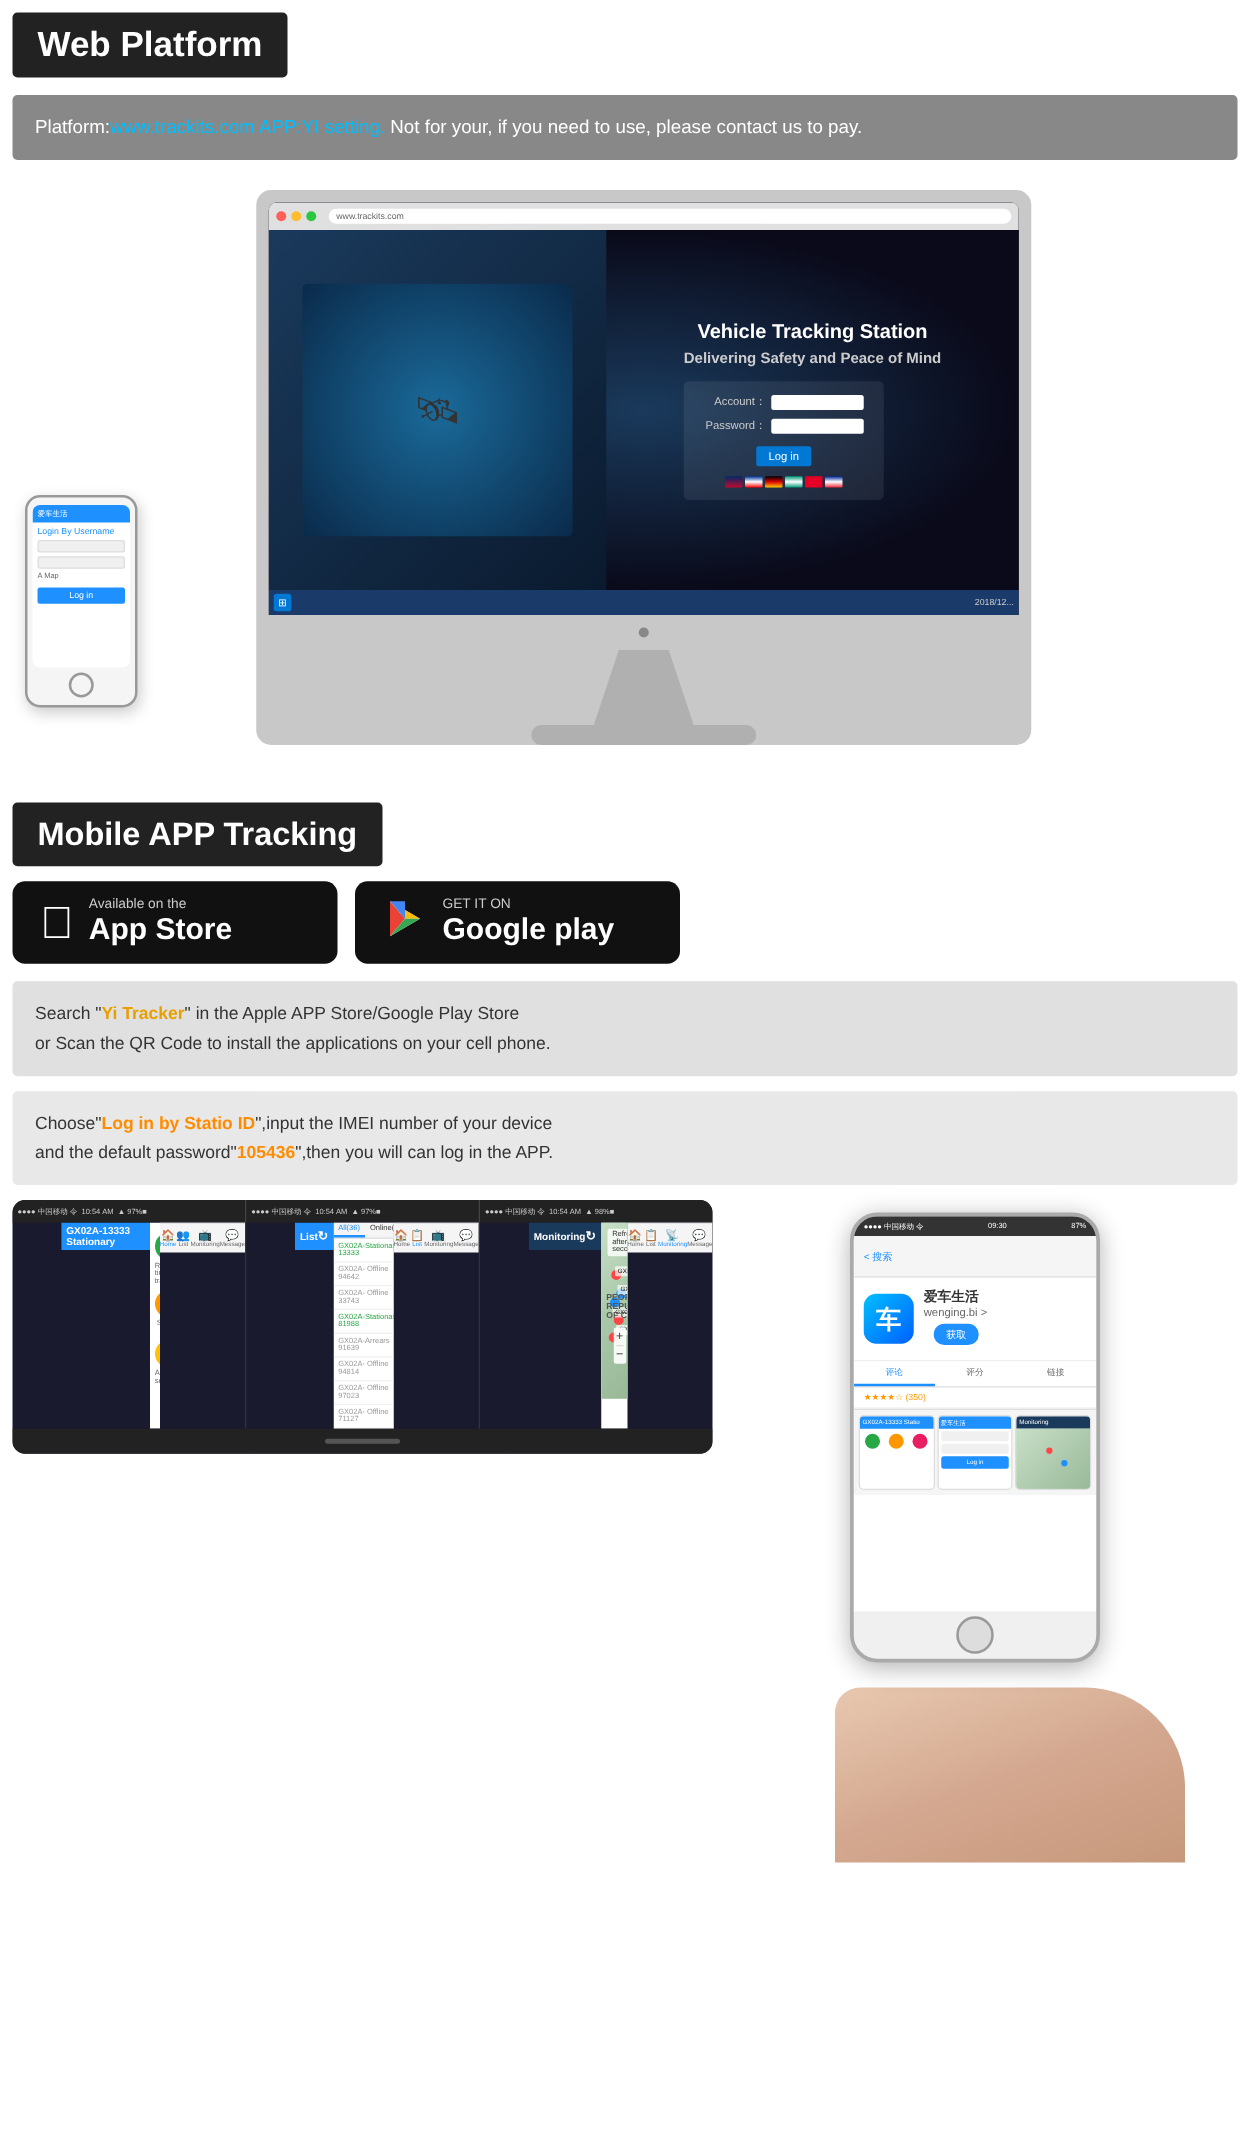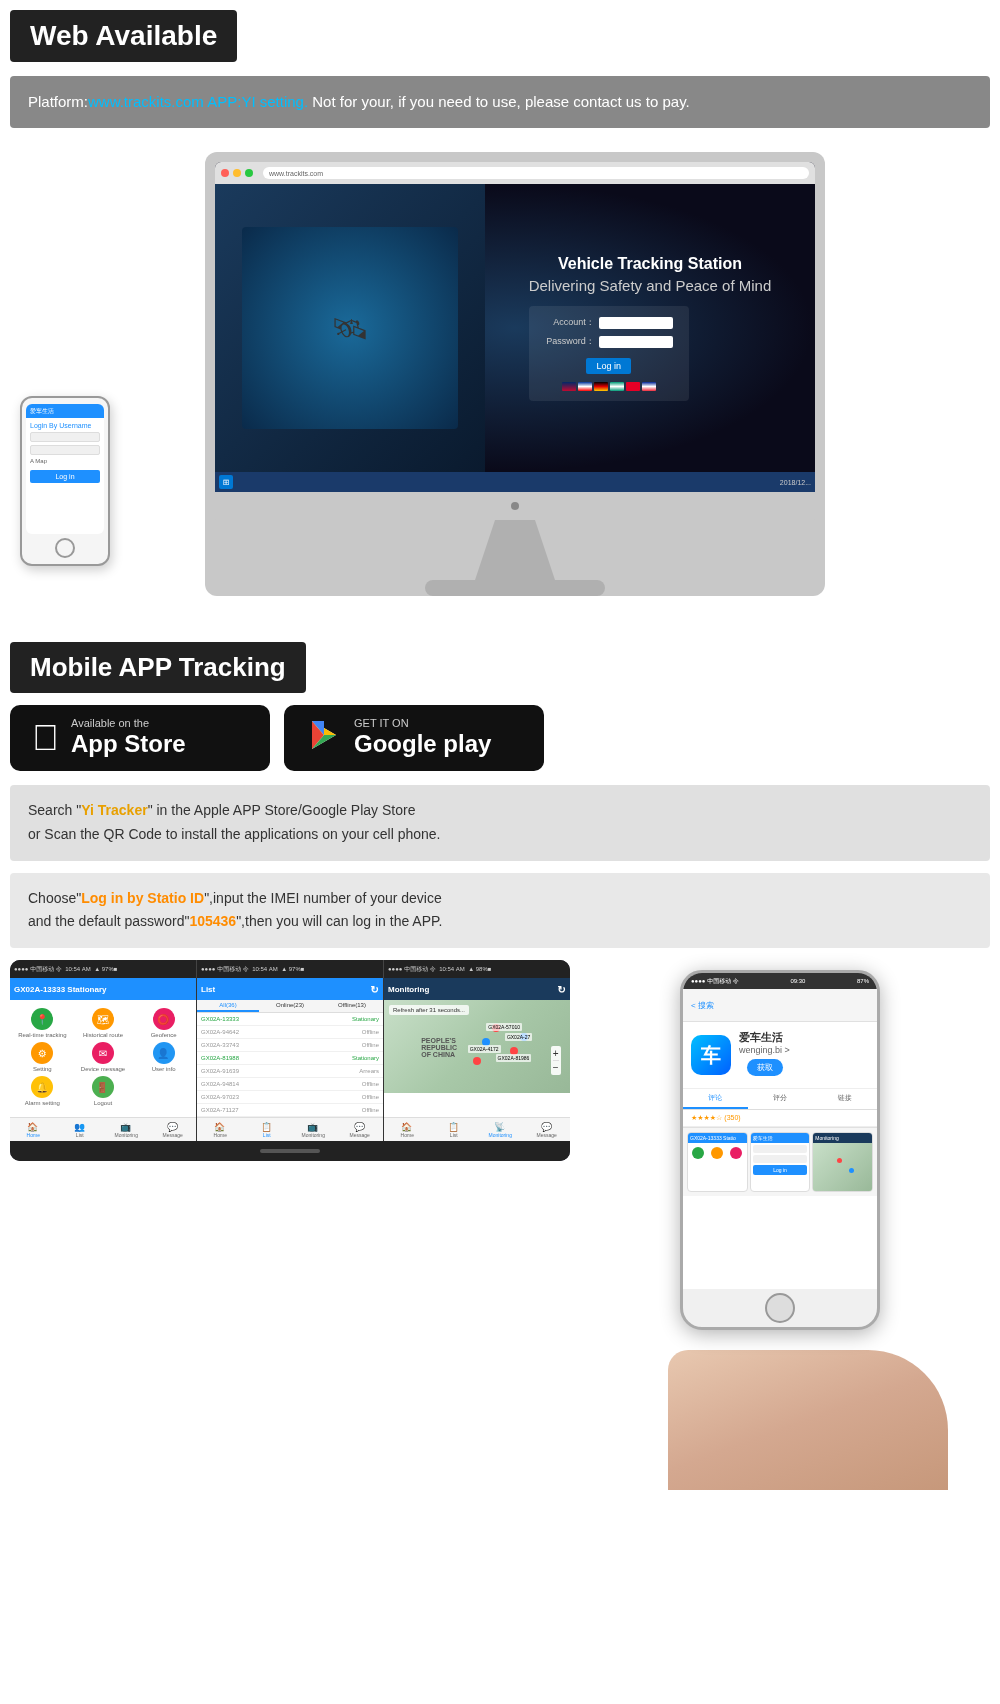--- a/index.html
+++ b/index.html
@@ -99,23 +99,24 @@
       text-align: center;
       color: #fff;
     }
     .tracking-title {
       font-size: 16px;
       font-weight: bold;
       color: #fff;
       margin-bottom: 4px;
     }
     .tracking-sub {
-      font-size: 15px;
+      font-size: 12px;
       color: #ccc;
       margin-bottom: 12px;
+      font-weight: bold;
     }
     .login-form-mock {
       background: rgba(255,255,255,0.08);
       padding: 10px 16px;
       border-radius: 4px;
       width: 160px;
     }
     .form-row {
       display: flex;
       align-items: flex-end;
@@ -313,22 +314,22 @@
       flex-direction: column;
     }
     .screenshots-row {
       display: flex;
       flex: 1;
     }
     .app-screen {
       flex: 1;
       border-right: 1px solid #333;
       display: flex;
-      flex-direction: column;
       overflow: hidden;
+      margin-left: 39px;
     }
     .app-screen:last-child { border-right: none; }
 
     .app-screen-header {
       height: 22px;
       display: flex;
       align-items: center;
       padding: 0 4px;
       font-size: 8px;
       color: #fff;
@@ -621,21 +622,21 @@
       color: #ff8c00;
       font-weight: bold;
     }
   </style>
 </head>
 <body>
 
 
 
 
-<div class="section-header">Web Available</div>
+<div class="section-header">Web Platform</div>
 
 <div class="info-box">
   <span>Platform:</span><span class="highlight">www.trackits.com APP:YI setting.</span><span> Not for your, if you need to use, please contact us to pay.</span>
 </div>
 
 
 <div class="monitor-area">
 
   <div class="phone-small">
     <div class="phone-small-screen">

